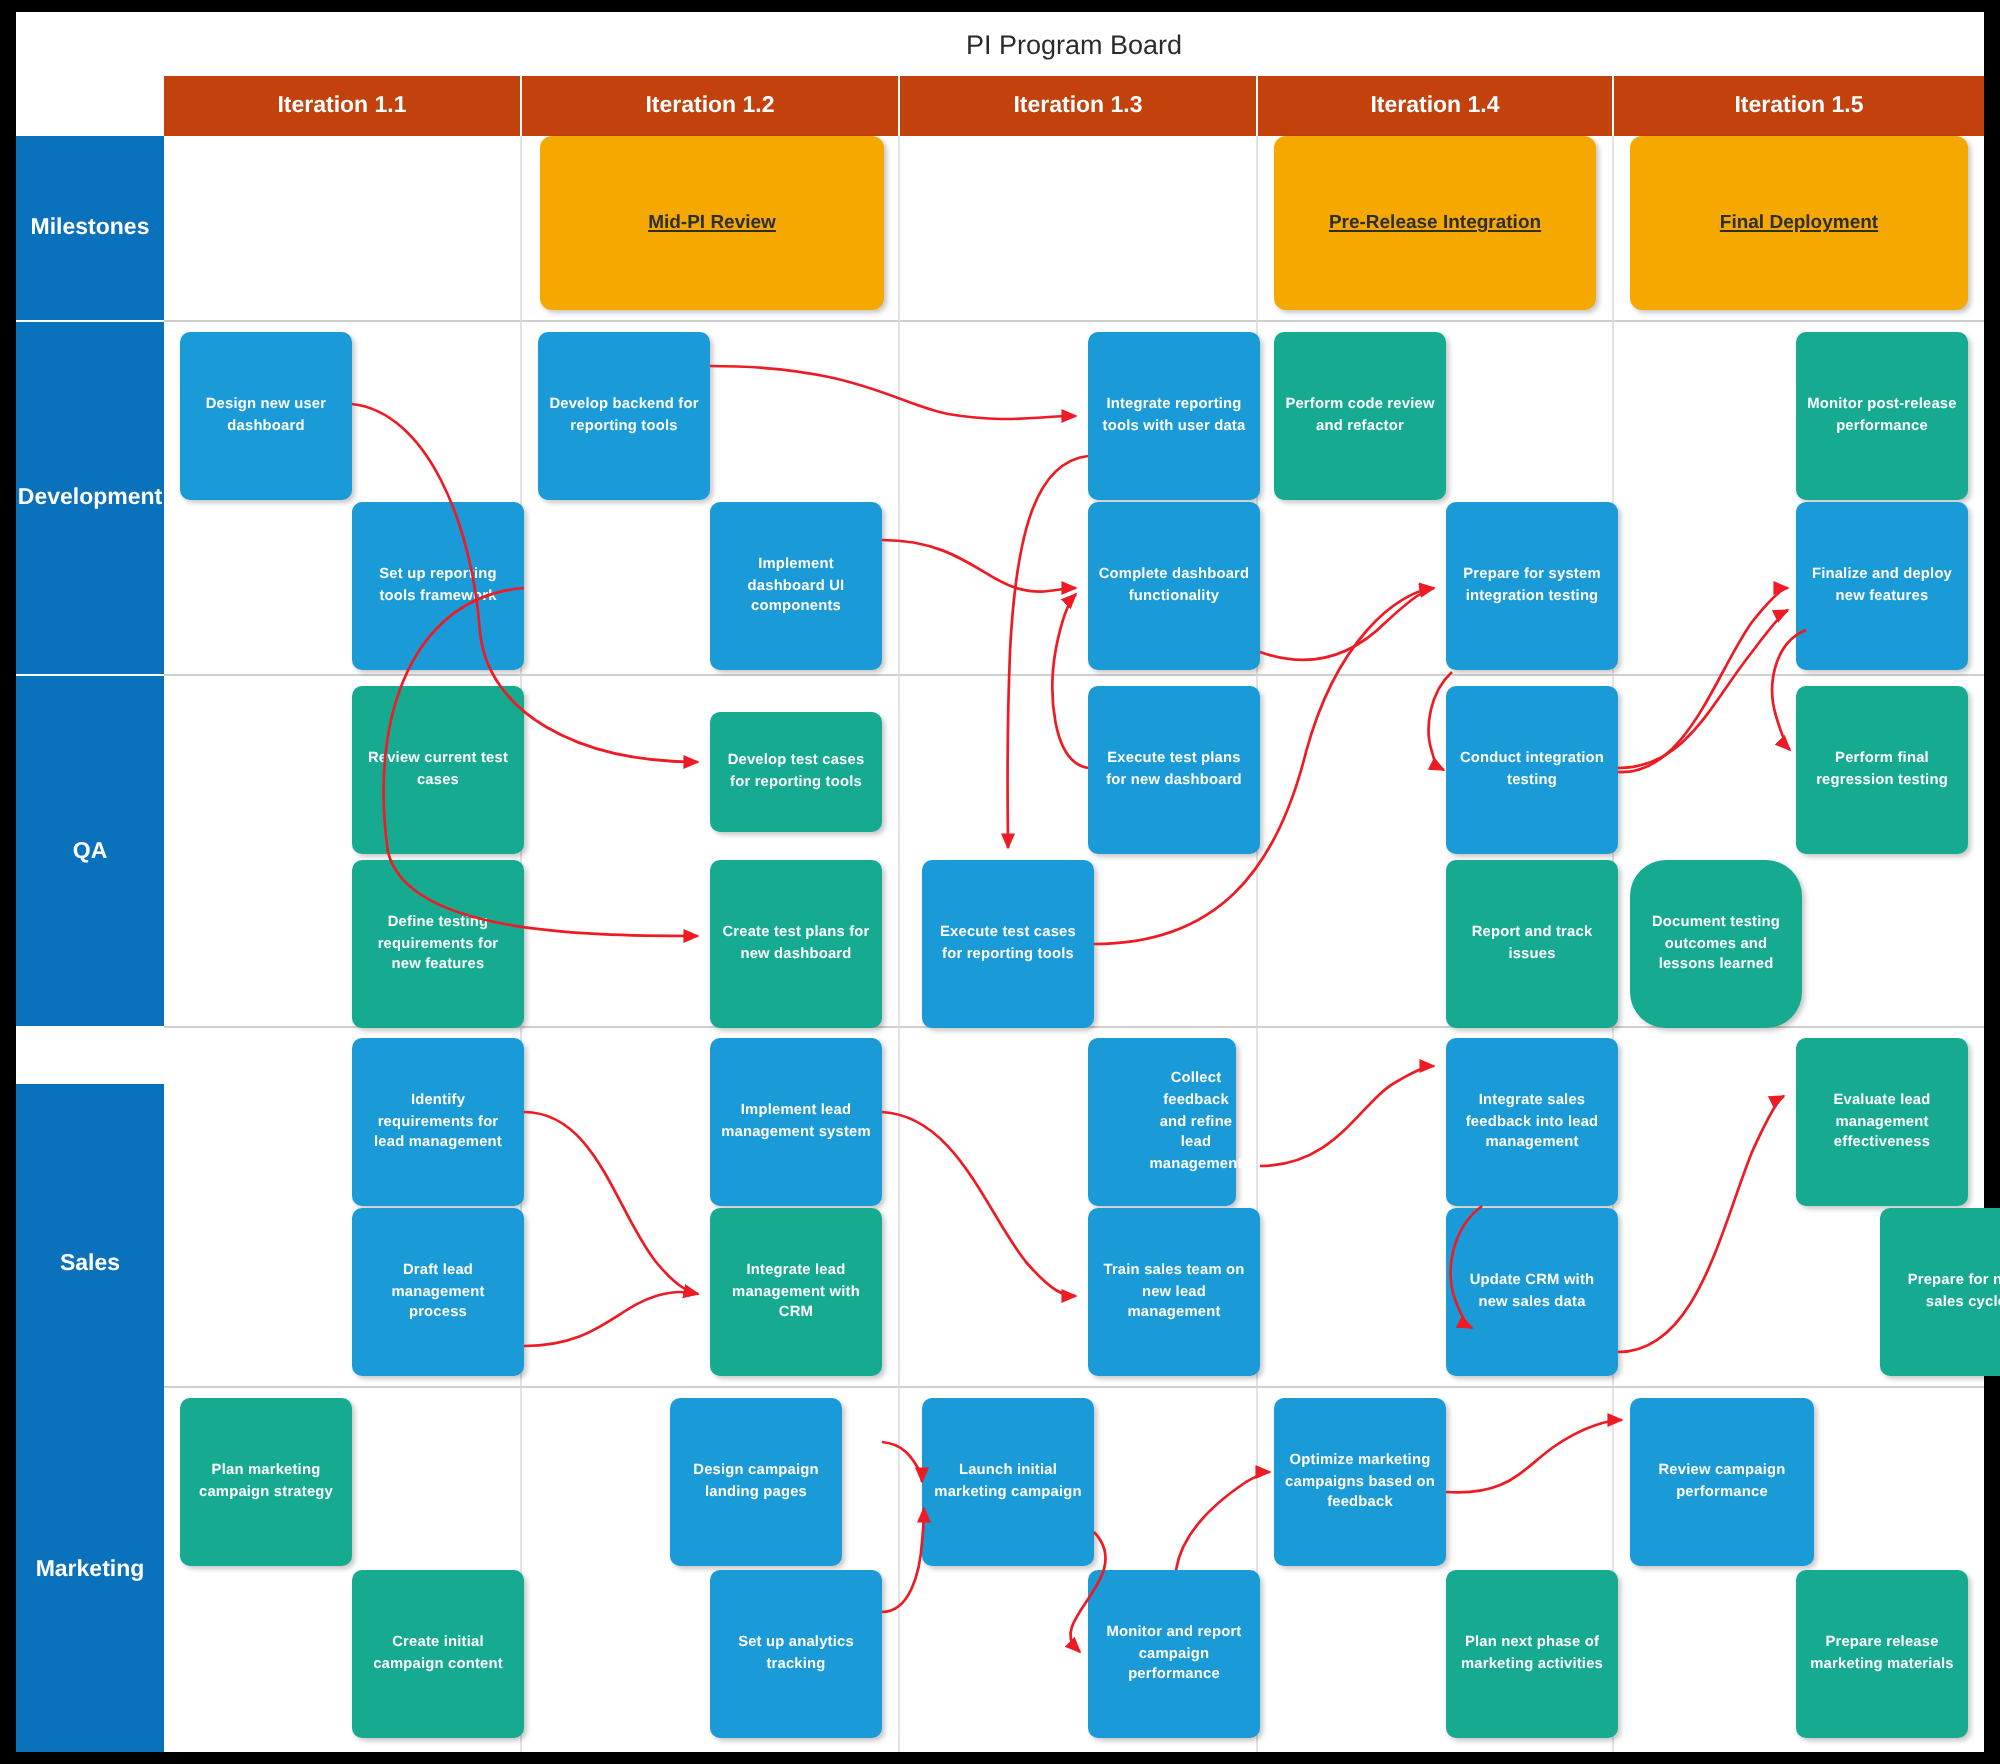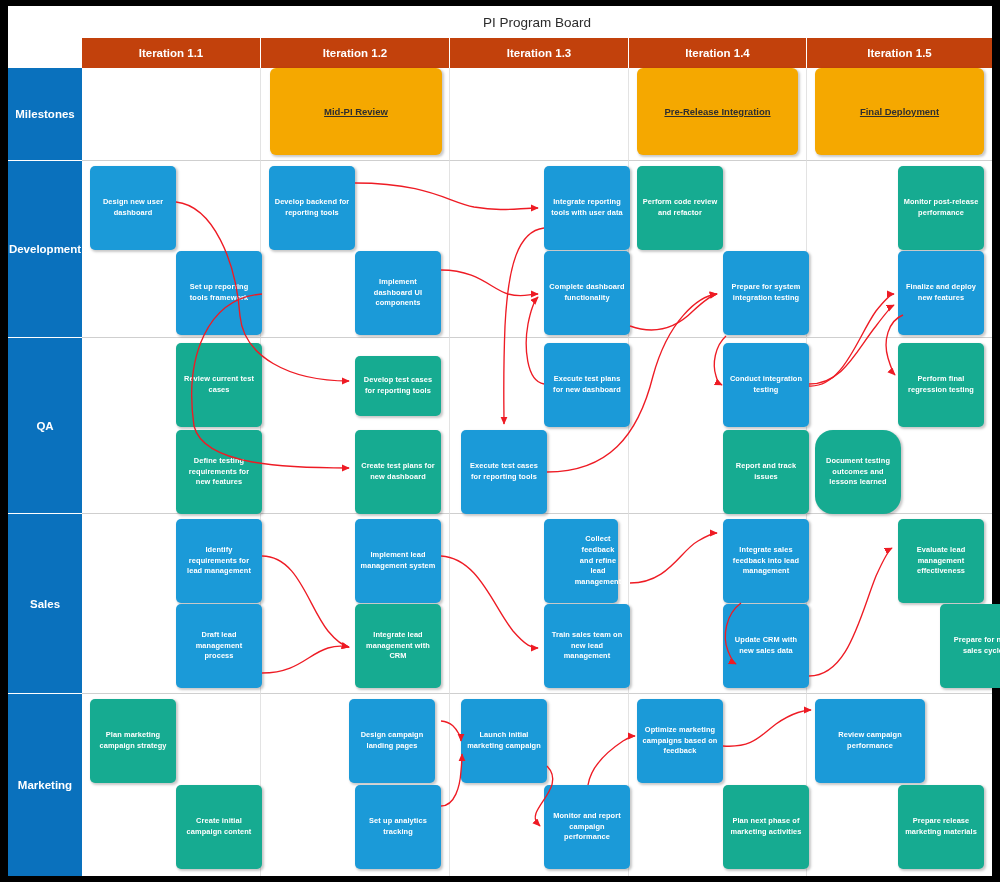--- a/index.html
+++ b/index.html
@@ -68,21 +68,21 @@
 
     <div class="colhead" style="left:74px;width:179px;">Iteration 1.1</div>
     <div class="colhead" style="left:253px;width:189px;">Iteration 1.2</div>
     <div class="colhead" style="left:442px;width:179px;">Iteration 1.3</div>
     <div class="colhead" style="left:621px;width:178px;">Iteration 1.4</div>
     <div class="colhead" style="left:799px;width:185px;border-right:none;">Iteration 1.5</div>
 
     <div class="rowhead" style="top:62px;height:93px;">Milestones</div>
     <div class="rowhead" style="top:155px;height:177px;">Development</div>
     <div class="rowhead" style="top:332px;height:176px;">QA</div>
-    <div class="rowhead" style="top:508px;height:180px;">Sales</div>
+    <div class="rowhead" style="top:536px;height:180px;">Sales</div>
     <div class="rowhead" style="top:688px;height:182px;border-bottom:none;">Marketing</div>
 
     <div class="cell" style="left:74px;top:62px;width:179px;height:93px;"></div>
     <div class="cell" style="left:253px;top:62px;width:189px;height:93px;"></div>
     <div class="cell" style="left:442px;top:62px;width:179px;height:93px;"></div>
     <div class="cell" style="left:621px;top:62px;width:178px;height:93px;"></div>
     <div class="cell lastcol" style="left:799px;top:62px;width:185px;height:93px;"></div>
 
     <div class="cell" style="left:74px;top:155px;width:179px;height:177px;"></div>
     <div class="cell" style="left:253px;top:155px;width:189px;height:177px;"></div>
@@ -140,27 +140,27 @@
     <div class="card green" style="left:347px;top:598px;width:86px;height:84px;">Integrate lead management with CRM</div>
     <div class="card blue" style="left:536px;top:513px;width:74px;height:84px;padding-left:39px;">Collect feedback and refine lead management</div>
     <div class="card blue" style="left:536px;top:598px;width:86px;height:84px;">Train sales team on new lead management</div>
     <div class="card blue" style="left:715px;top:513px;width:86px;height:84px;">Integrate sales feedback into lead management</div>
     <div class="card blue" style="left:715px;top:598px;width:86px;height:84px;">Update CRM with new sales data</div>
     <div class="card green" style="left:890px;top:513px;width:86px;height:84px;">Evaluate lead management effectiveness</div>
     <div class="card green" style="left:890px;top:598px;width:86px;height:84px;margin-left:42px;">Prepare for next sales cycle</div>
 
     <div class="card green" style="left:82px;top:693px;width:86px;height:84px;">Plan marketing campaign strategy</div>
     <div class="card green" style="left:168px;top:779px;width:86px;height:84px;">Create initial campaign content</div>
-    <div class="card blue" style="left:341px;top:693px;width:86px;height:84px;">Design campaign landing pages</div>
+    <div class="card blue" style="left:327px;top:693px;width:86px;height:84px;">Design campaign landing pages</div>
     <div class="card blue" style="left:347px;top:779px;width:86px;height:84px;">Set up analytics tracking</div>
     <div class="card blue" style="left:453px;top:693px;width:86px;height:84px;">Launch initial marketing campaign</div>
     <div class="card blue" style="left:536px;top:779px;width:86px;height:84px;">Monitor and report campaign performance</div>
     <div class="card blue" style="left:629px;top:693px;width:86px;height:84px;">Optimize marketing campaigns based on feedback</div>
     <div class="card green" style="left:715px;top:779px;width:86px;height:84px;">Plan next phase of marketing activities</div>
-    <div class="card blue" style="left:807px;top:693px;width:110px;height:84px;">Review campaign performance</div>
+    <div class="card blue" style="left:807px;top:693px;width:92px;height:84px;">Review campaign performance</div>
     <div class="card green" style="left:890px;top:779px;width:86px;height:84px;">Prepare release marketing materials</div>
 
     <svg id="links" viewBox="0 0 984 870">
       <defs>
         <marker id="ah" markerWidth="7" markerHeight="7" refX="5.4" refY="2.6" orient="auto" markerUnits="strokeWidth">
           <path d="M0,0 L6,2.6 L0,5.2 z" fill="#ee1b24"></path>
         </marker>
       </defs>
       <g fill="none" stroke="#ee1b24" stroke-width="1.35" marker-end="url(#ah)">
 

